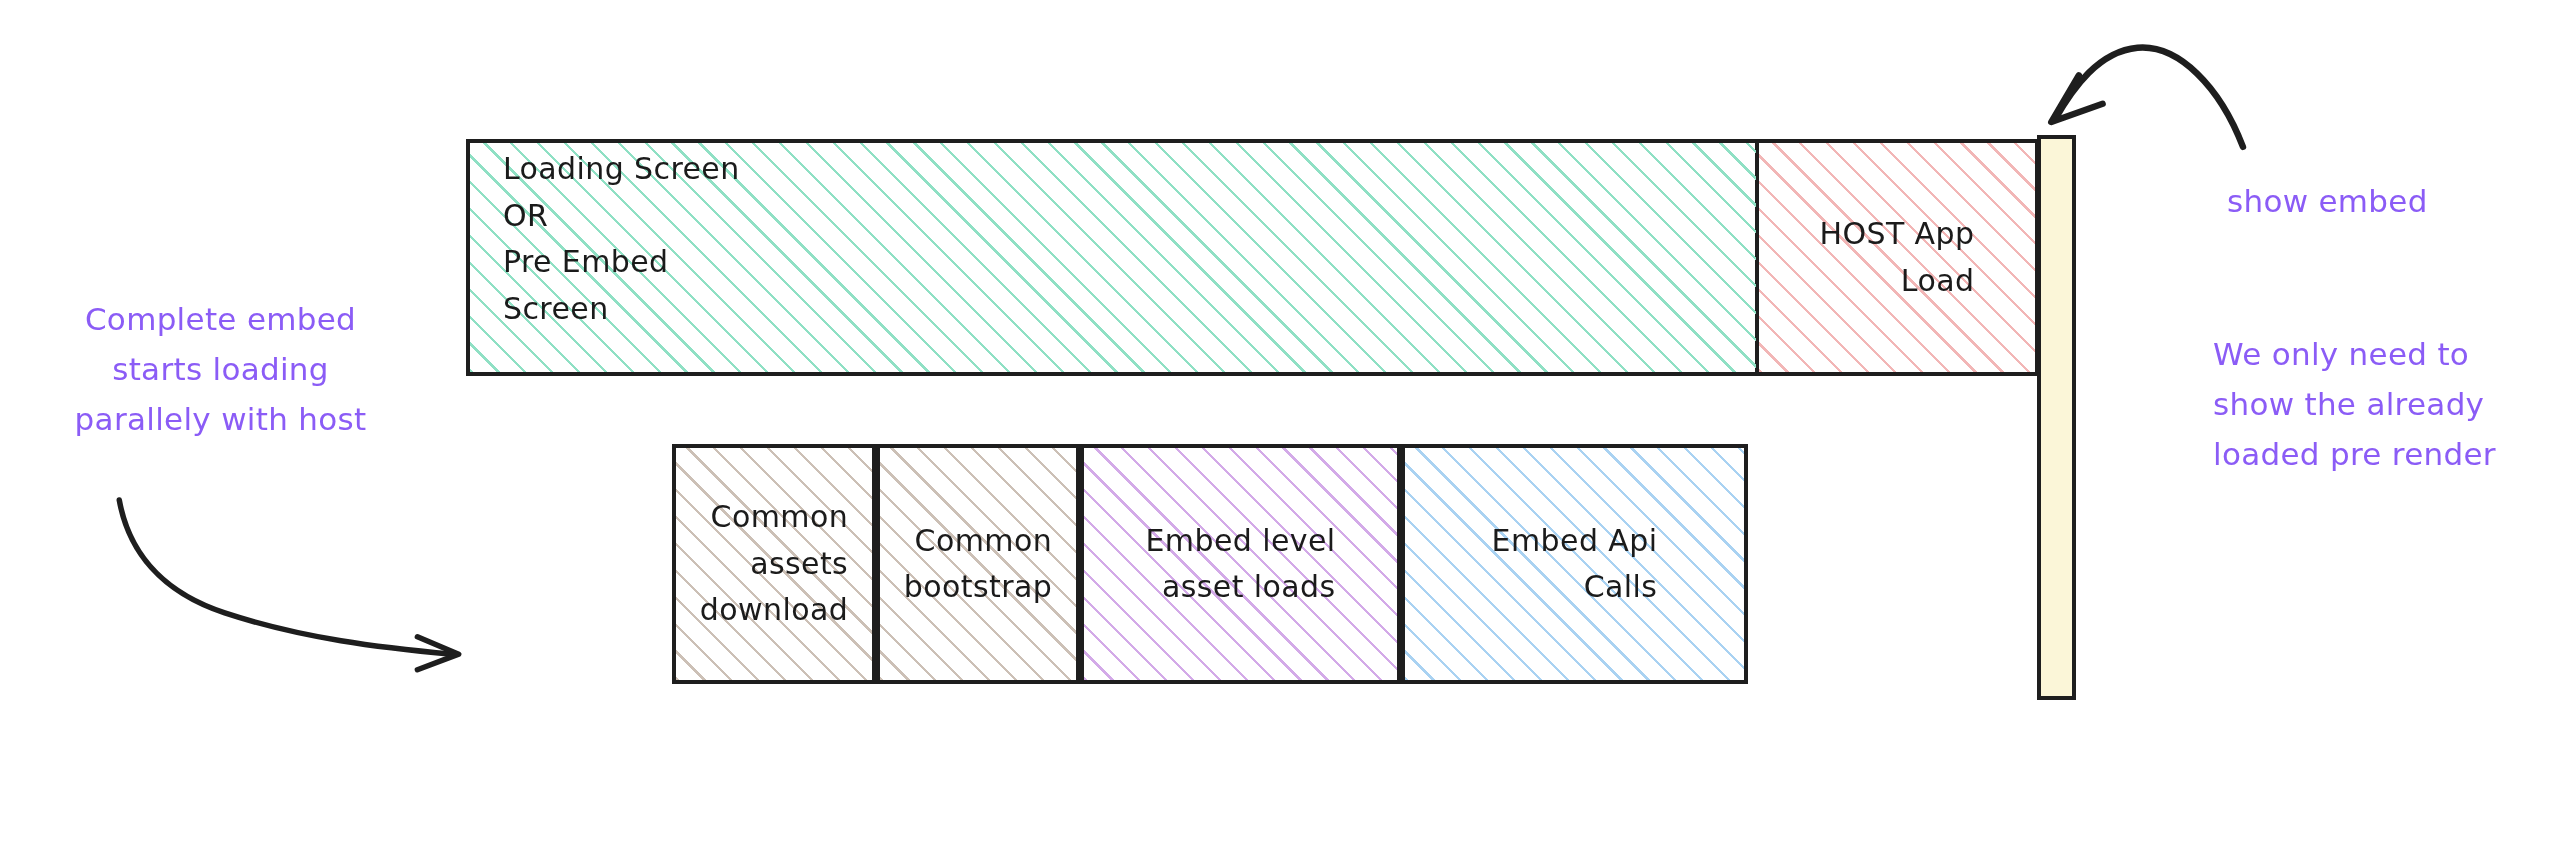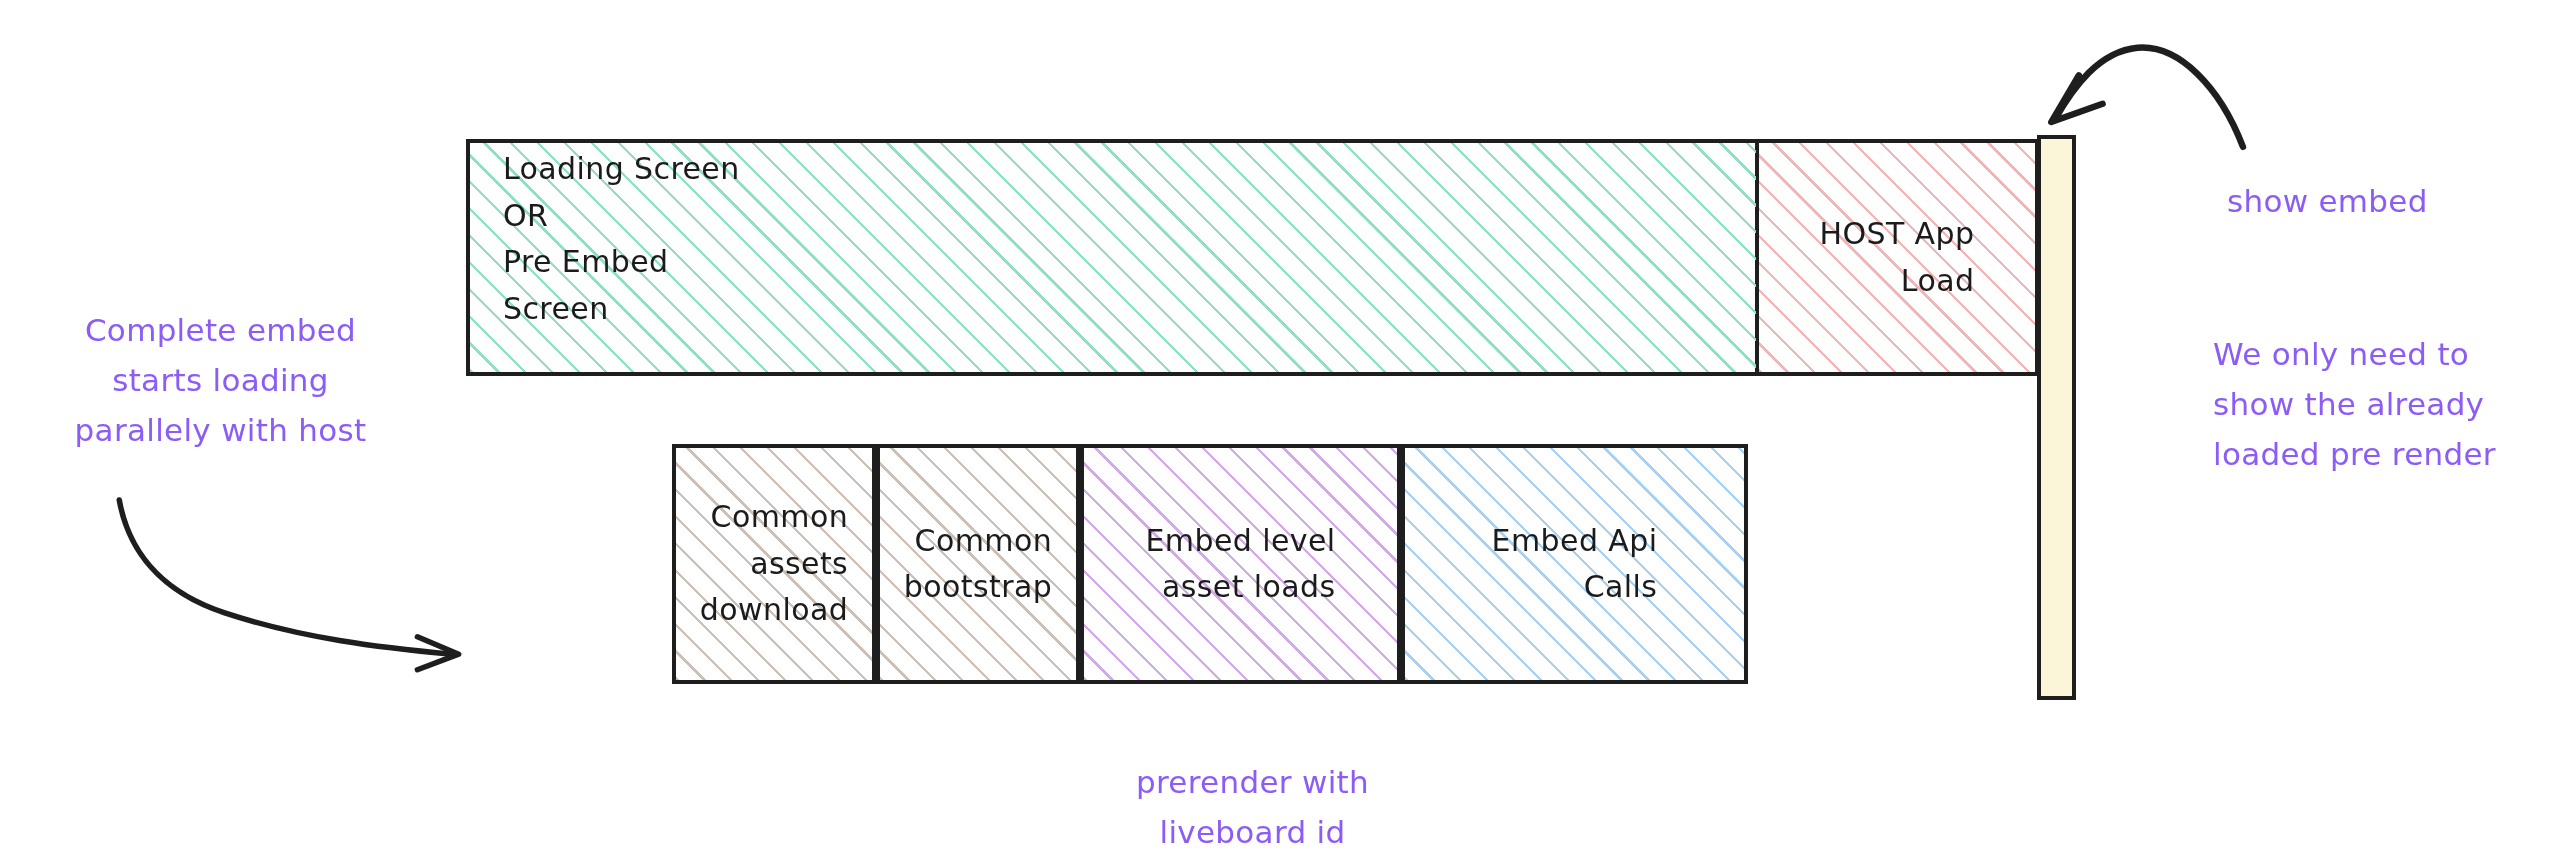--- a/index.html
+++ b/index.html
@@ -78,21 +78,21 @@
   .annotation {
     position: absolute;
     color: #8b5cf6;
     font-family: "DejaVu Sans", sans-serif;
     font-size: 31px;
     line-height: 1.62;
     letter-spacing: 0.3px;
     white-space: pre-line;
     z-index: 5;
   }
-  #ann-left        { left: 37px;   top: 305px; width: 367px; text-align: center; }
+  #ann-left        { left: 37px;   top: 294px; width: 367px; text-align: center; }
   #ann-show-embed  { left: 2227px; top: 176px; width: 312px; text-align: left; }
   #ann-right-note  { left: 2213px; top: 312px; width: 349px; text-align: left; margin-top: 17px; }
   #ann-bottom      { left: 1060px; top: 757px; width: 385px; text-align: center; }
 
   #arrows { position: absolute; left: 0; top: 0; z-index: 4; pointer-events: none; }
 </style>
 </head>
 <body>
 
 <div id="canvas">
@@ -157,17 +157,15 @@
   <div class="annotation" id="ann-left">Complete embed
 starts loading
 parallely with host</div>
 
   <div class="annotation" id="ann-show-embed">show embed</div>
 
   <div class="annotation" id="ann-right-note">We only need to
 show the already
 loaded pre render</div>
 
-  <div class="annotation" id="ann-bottom">prerender with
-liveboard id</div>
 
 </div>
 
 
 </body></html>

